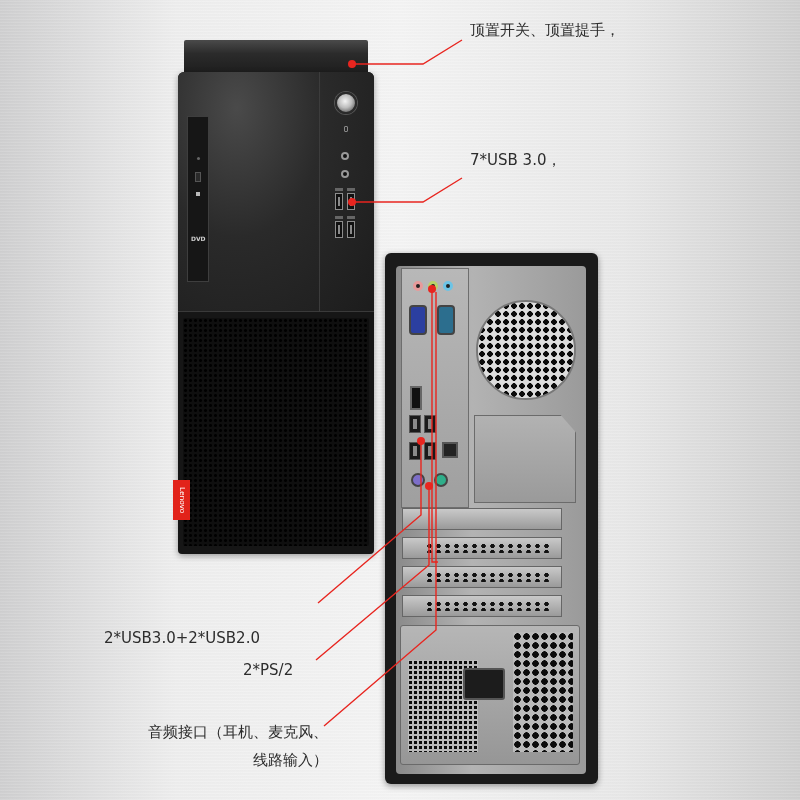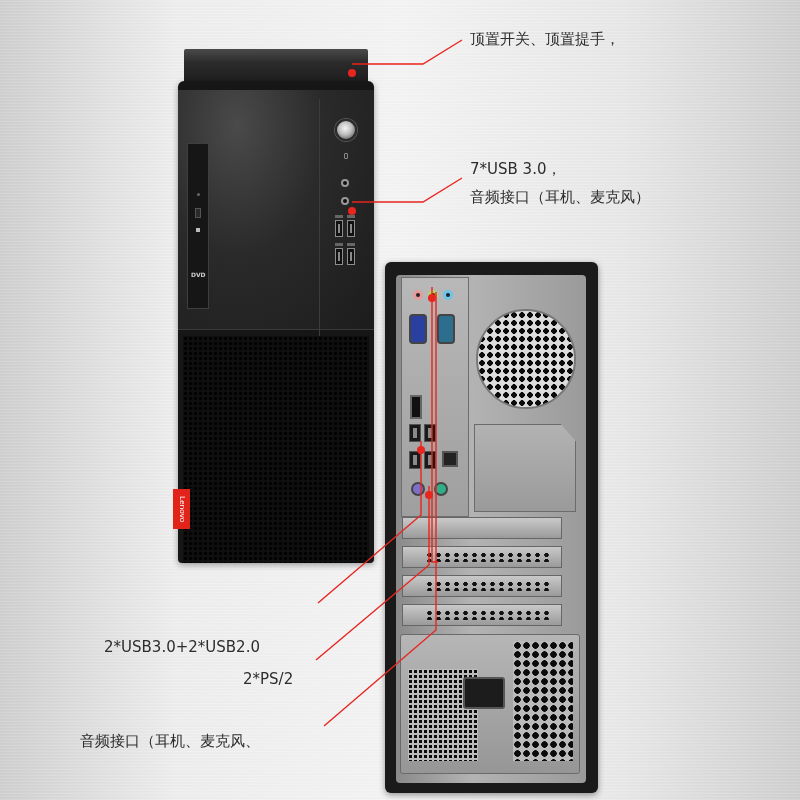--- a/index.html
+++ b/index.html
@@ -4,21 +4,21 @@
   <style>
     * { box-sizing: border-box; margin: 0; padding: 0; }
     html, body { width: 800px; height: 800px; overflow: hidden; }
     body {
       position: relative;
       font-family: "DejaVu Sans", "Liberation Sans", sans-serif;
       background:
         repeating-linear-gradient(0deg, rgba(255,255,255,0.10) 0px, rgba(255,255,255,0.10) 1px, rgba(0,0,0,0.025) 2px, rgba(0,0,0,0) 3px),
         linear-gradient(90deg, #cfcfd0 0%, #eeeeee 22%, #f4f4f4 50%, #e8e8e8 78%, #cfcfcf 100%);
     }
-    .abs { position: absolute; margin-top: 9px; }
+    .abs { position: absolute; }
 
     
     .front-handle {
       left: 184px; top: 40px; width: 184px; height: 34px;
       background: linear-gradient(180deg, #4a4a4a 0%, #2b2b2b 40%, #1d1d1d 100%);
       border-radius: 2px 2px 0 0;
     }
     .front-body {
       left: 178px; top: 72px; width: 196px; height: 482px;
       background: #161616;
@@ -236,23 +236,23 @@
 <div class="abs callout-dot" style="left:348px;top:198px;"></div>
 <div class="abs callout-dot" style="left:428px;top:285px;"></div>
 <div class="abs callout-dot" style="left:417px;top:437px;"></div>
 <div class="abs callout-dot" style="left:425px;top:482px;"></div>
 
 <div class="abs" style="left:470px;top:16px;">
   <div class="callout-label">顶置开关、顶置提手，</div>
 </div>
 <div class="abs" style="left:470px;top:146px;">
   <div class="callout-label">7*USB 3.0，</div>
-  <div class="callout-label">音频接口（耳机、麦克风）</div>
 </div>
 <div class="abs" style="left:104px;top:624px;">
   <div class="callout-label">2*USB3.0+2*USB2.0</div>
 </div>
 <div class="abs" style="left:243px;top:656px;">
   <div class="callout-label">2*PS/2</div>
 </div>
-<div class="abs" style="left:80px;top:718px;width:240px;">
+<div class="abs" style="left:88px;top:718px;text-align:right;width:240px;">
   <div class="callout-label">音频接口（耳机、麦克风、</div>
+  <div class="callout-label">线路输入）</div>
 </div>
 
 </body></html>

